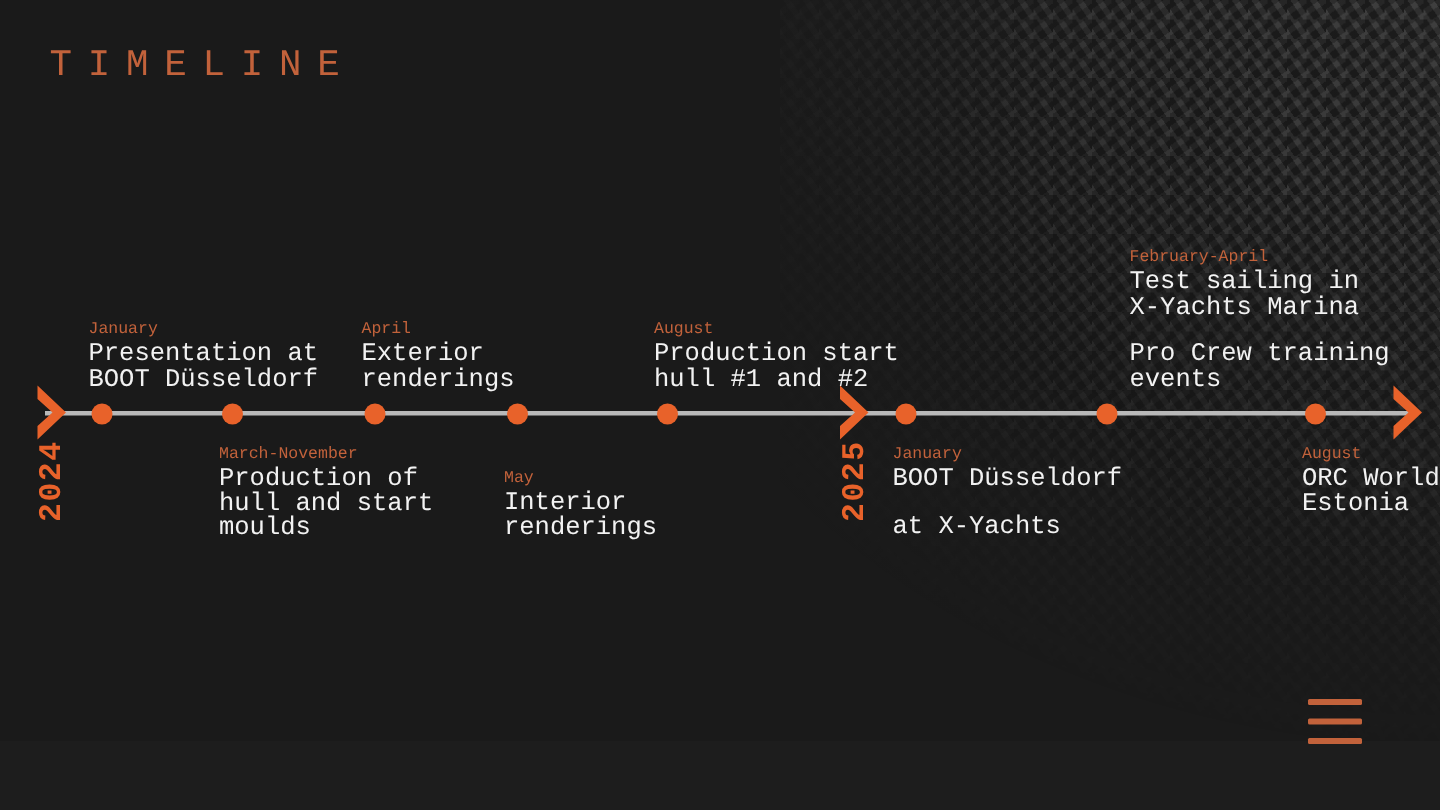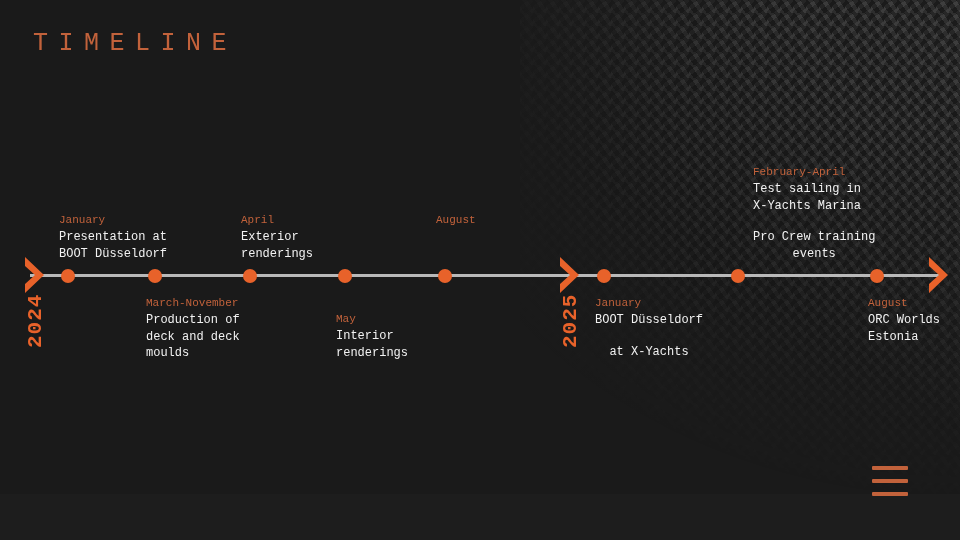--- a/index.html
+++ b/index.html
@@ -127,26 +127,25 @@
     white-space: nowrap;
   }
   .ev .per {
     color: #c2623b;
     font-size: 11px;
     line-height: 15px;
     margin-bottom: 1px;
   }
   .ev .body {
     color: #f2f2f2;
-    font-size: 12px;
+    font-size: 17px;
     line-height: 16.5px;
   }
   .ev .body.gap {
     margin-top: 15px;
-    text-align: center;
   }
 
   
   .burger {
     position: absolute;
     left: 872px;
     top: 466px;
     width: 36px;
     height: 30px;
   }
@@ -207,40 +206,44 @@
         <div class="per">January</div>
         <div class="body">
           <div>Presentation at</div>
           <div>BOOT Düsseldorf</div>
         </div>
       </div>
       <div class="ev" style="left: 146px; top: 296px;">
         <div class="per">March-November</div>
         <div class="body">
           <div>Production of</div>
-          <div>deck and deck</div>
+          <div>hull and start</div>
           <div>moulds</div>
         </div>
       </div>
       <div class="ev" style="left: 241px; top: 213px;">
         <div class="per">April</div>
         <div class="body">
           <div>Exterior</div>
           <div>renderings</div>
         </div>
       </div>
       <div class="ev" style="left: 336px; top: 312px;">
         <div class="per">May</div>
         <div class="body">
           <div>Interior</div>
           <div>renderings</div>
         </div>
       </div>
       <div class="ev" style="left: 436px; top: 213px;">
         <div class="per">August</div>
+        <div class="body">
+          <div>Production start</div>
+          <div>hull #1 and #2</div>
+        </div>
       </div>
       <div class="ev" style="left: 595px; top: 296px;">
         <div class="per">January</div>
         <div class="body">
           <div>BOOT Düsseldorf</div>
         </div>
         <div class="body gap">
           <div>at X-Yachts</div>
         </div>
       </div>

